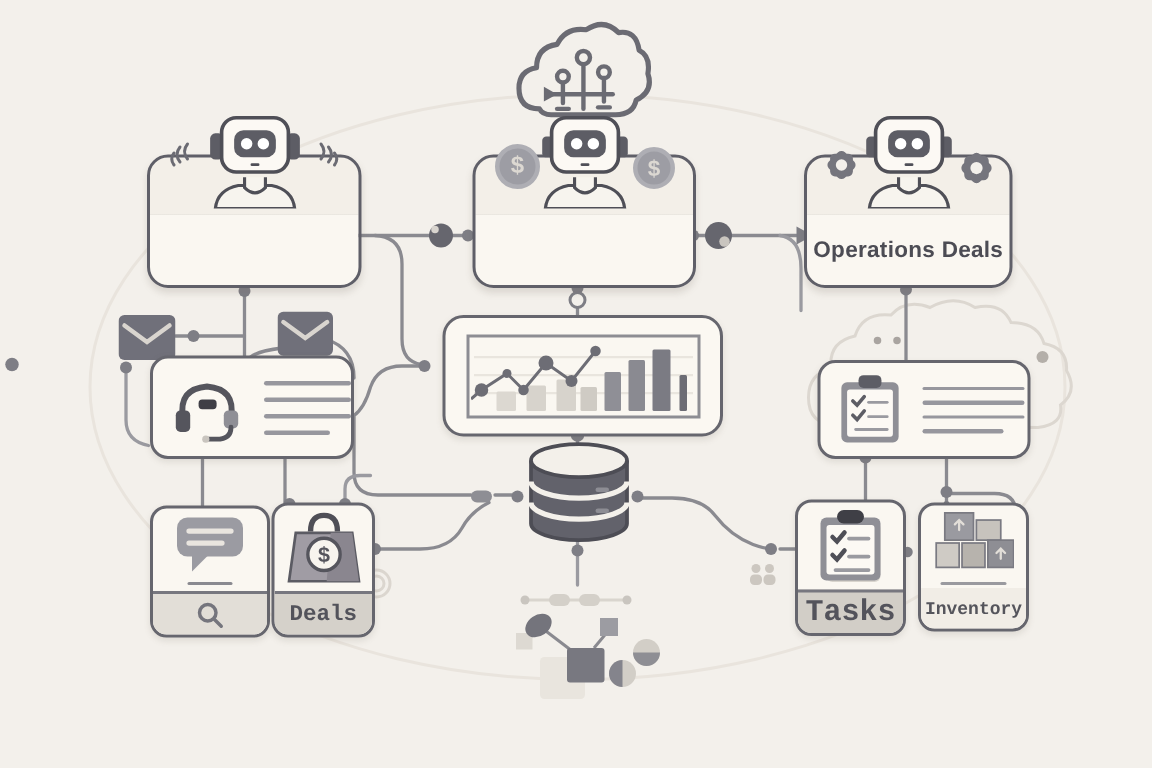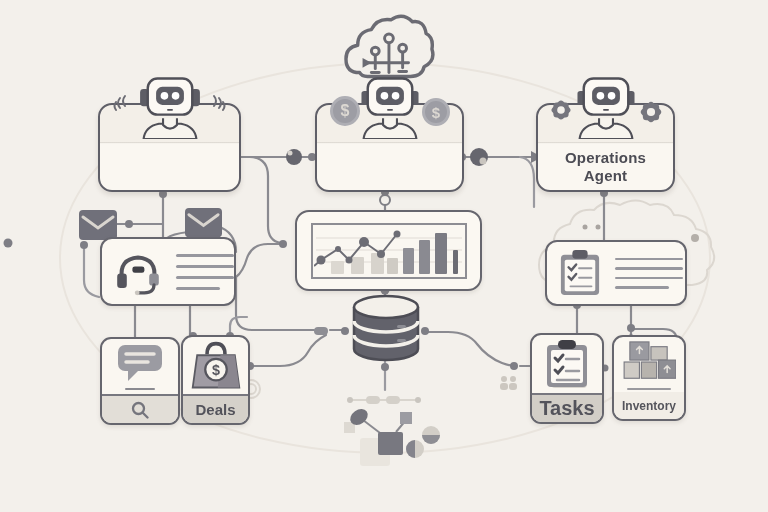--- a/index.html
+++ b/index.html
@@ -24,21 +24,21 @@
         box-shadow:0 2px 4px rgba(110,100,90,.15);}
   .tool-row{display:flex;align-items:center;height:100%;}
   .doc-lines{display:flex;flex-direction:column;gap:8px;margin-left:14px;}
   .doc-lines div{height:3px;border-radius:2px;background:#97979e;}
 
   
   .mini{position:absolute;z-index:3;border:2.5px solid #66666e;border-radius:11px;background:#faf7f1;
         overflow:hidden;box-shadow:0 2px 4px rgba(110,100,90,.15);display:flex;flex-direction:column;}
   .mini .icon-zone{flex:1;display:flex;align-items:center;justify-content:center;flex-direction:column;}
   .mini .bar{height:27px;border-top:2px solid #77777f;display:flex;align-items:center;justify-content:center;
-        font-weight:700;color:#53535b;}
+        font-weight:700;color:#53535b;font-family:Liberation Mono, monospace;}
 
   .chart-frame{position:absolute;left:14px;top:11px;right:13px;bottom:10px;border:2px solid #8d8d93;
         background:#faf7f1;}
   .coin{position:absolute;z-index:4;border-radius:50%;background:#9d9da4;border:3px solid #aeaeb4;
         display:flex;align-items:center;justify-content:center;font-weight:700;color:#dcd8d2;}
 </style>
 </head>
 <body>
 
 <div class="stage">
@@ -226,21 +226,21 @@
       <path d="M22,92 Q24,74 44,70 L76,70 Q96,74 98,92 Z" fill="#f7f4ee" stroke="#4f4f57" stroke-width="3"></path>
       <path d="M50,62 L50,72 Q60,82 70,72 L70,62" fill="#f7f4ee" stroke="#4f4f57" stroke-width="3"></path>
       <rect x="19" y="23" width="11" height="20" rx="4" fill="#5d5d65"></rect>
       <rect x="90" y="23" width="11" height="20" rx="4" fill="#5d5d65"></rect>
       <rect x="28" y="5" width="64" height="52" rx="14" fill="#fcf9f4" stroke="#4f4f57" stroke-width="3.5"></rect>
       <rect x="40" y="17" width="40" height="26" rx="9" fill="#5d5d65"></rect>
       <circle cx="52" cy="30" r="5.5" fill="#ffffff"></circle>
         <circle cx="68" cy="30" r="5.5" fill="#ffffff"></circle>
       <path d="M57,50 H63" stroke="#4f4f57" stroke-width="2.5" stroke-linecap="round"></path>
     </svg>
-    <div class="agent-label">Operations Agent</div>
+    <div class="agent-label">Operations Deals</div>
   </div>
 
   <div class="tool" style="left:100px;top:237px;width:132px;height:65px">
     <div class="tool-row">
       <svg style="margin-left:12px" width="52" height="50" viewBox="0 0 60 56">
         <path d="M10,36 Q6,12 30,10 Q54,12 50,36" fill="none" stroke="#55555d" stroke-width="5" stroke-linecap="round"></path>
         <rect x="4" y="30" width="12" height="18" rx="4" fill="#55555d"></rect>
         <rect x="44" y="30" width="12" height="15" rx="4" fill="#8f8f96"></rect>
         <path d="M50,44 Q50,54 38,54 H31" fill="none" stroke="#55555d" stroke-width="4" stroke-linecap="round"></path>
         <circle cx="29" cy="54" r="3" fill="#c9c5bf"></circle>

